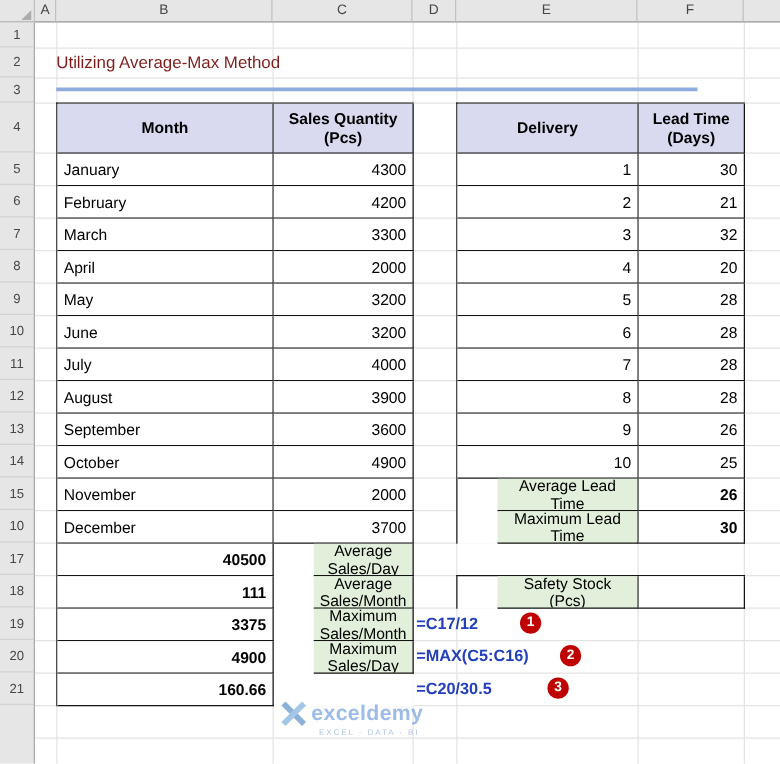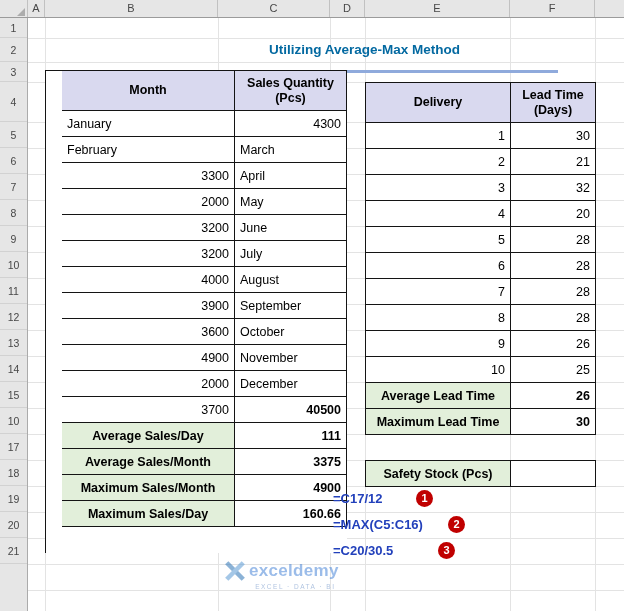--- a/index.html
+++ b/index.html
@@ -7,27 +7,27 @@
   body{font-family:"Liberation Sans",sans-serif;background:#fff;overflow:hidden;}
   .sheet{position:relative;width:624px;height:611px;background:#fff;}
   .hdrbar{position:absolute;left:0;top:0;width:624px;height:18px;background:#E6E6E6;border-bottom:1px solid #9B9B9B;z-index:1;}
   .corner{position:absolute;left:0;top:0;width:28px;height:17px;background:#E6E6E6;border-right:1px solid #C1C1C1;z-index:2;}
   .corner-tri{position:absolute;right:2px;bottom:1px;width:0;height:0;border-left:8px solid transparent;border-bottom:8px solid #ACACAC;}
   .ch{position:absolute;top:0;height:17px;line-height:17px;text-align:center;font-size:11px;color:#474747;border-right:1px solid #C1C1C1;z-index:2;}
   .gutter{position:absolute;left:0;top:18px;width:28px;height:593px;background:#E6E6E6;border-right:1px solid #ABABAB;z-index:1;}
   .rn{position:absolute;left:0;width:27px;display:flex;align-items:center;justify-content:center;font-size:10.5px;color:#474747;border-bottom:1px solid #D2D2D2;z-index:2;}
   .hl{position:absolute;left:28px;width:596px;height:1px;background:#E3E3E3;z-index:0;}
   .vl{position:absolute;top:18px;height:593px;width:1px;background:#E3E3E3;z-index:0;}
-  .title{position:absolute;left:45px;top:39px;width:415px;height:22px;line-height:22px;text-align:right;font-size:13.5px;font-weight:700;color:#0369a1;z-index:1;}
+  .title{position:absolute;left:45px;top:39px;width:415px;height:22px;line-height:22px;text-align:left;font-size:13.5px;font-weight:400;color:#7f1d1d;z-index:1;}
   .rule{position:absolute;left:45px;top:70px;width:513px;height:3px;background:#8FAADC;z-index:1;}
   .tbl{position:absolute;display:grid;border-top:1px solid #141414;border-left:1px solid #141414;z-index:2;background:#fff;}
   .cell{border-right:1px solid #141414;border-bottom:1px solid #141414;background:#fff;display:flex;align-items:center;padding:0 5px;font-size:12.5px;color:#000;overflow:hidden;}
   .hd{background:#D9D9EF;font-weight:700;justify-content:center;text-align:center;line-height:1.2;}
   .num{justify-content:flex-end;}
-  .lbl{background:#E2EFDA;font-weight:700;justify-content:center;text-align:center;}
+  .lbl{background:#E2EFDA;font-weight:400;justify-content:center;text-align:center;margin-left:32px;}
   .bold{font-weight:700;}
   .formula{position:absolute;left:333px;height:26px;line-height:26px;font-size:13px;font-weight:700;color:#2240BB;z-index:3;white-space:nowrap;}
   .badge{position:absolute;width:17px;height:17px;border-radius:50%;background:#C00000;color:#fff;font-size:11px;font-weight:700;line-height:17px;text-align:center;z-index:3;}
   .wm{position:absolute;left:224px;top:560px;z-index:4;opacity:.55;}
   .wm-row{display:flex;align-items:center;gap:3px;text-align:right;}
   .wm-brand{font-size:17px;font-weight:700;color:#4A86D8;letter-spacing:.3px;}
   .wm-tag{font-size:6.5px;letter-spacing:1.5px;color:#6E93C8;margin-top:1px;text-align:center;padding-left:28px;white-space:nowrap;}
 </style>
 </head>
 <body>
@@ -93,26 +93,27 @@
   <div class="hl" style="top:460px"></div>
   <div class="hl" style="top:486px"></div>
   <div class="hl" style="top:512px"></div>
   <div class="hl" style="top:538px"></div>
   <div class="hl" style="top:564px"></div>
   <div class="hl" style="top:590px"></div>
 
   <div class="title">Utilizing Average-Max Method</div>
   <div class="rule"></div>
 
-  <div class="tbl" style="left:45px;top:70px;grid-template-columns:173px 112px;grid-template-rows:40px repeat(17,26px);padding-left:16px;">
+  <div class="tbl" style="left:45px;top:82px;grid-template-columns:173px 112px;grid-template-rows:40px repeat(17,26px);">
     <div class="cell hd">Month</div>
     <div class="cell hd">Sales Quantity (Pcs)</div>
     <div class="cell">January</div>
       <div class="cell num">4300</div>
     <div class="cell">February</div>
+      <div class="cell num">4200</div>
     <div class="cell">March</div>
       <div class="cell num">3300</div>
     <div class="cell">April</div>
       <div class="cell num">2000</div>
     <div class="cell">May</div>
       <div class="cell num">3200</div>
     <div class="cell">June</div>
       <div class="cell num">3200</div>
     <div class="cell">July</div>
       <div class="cell num">4000</div>

